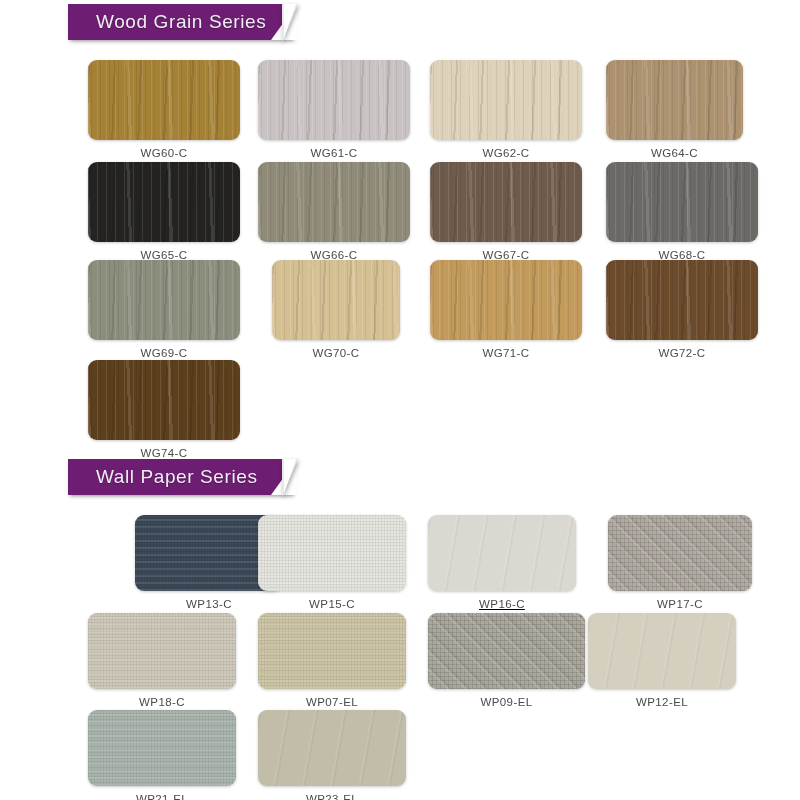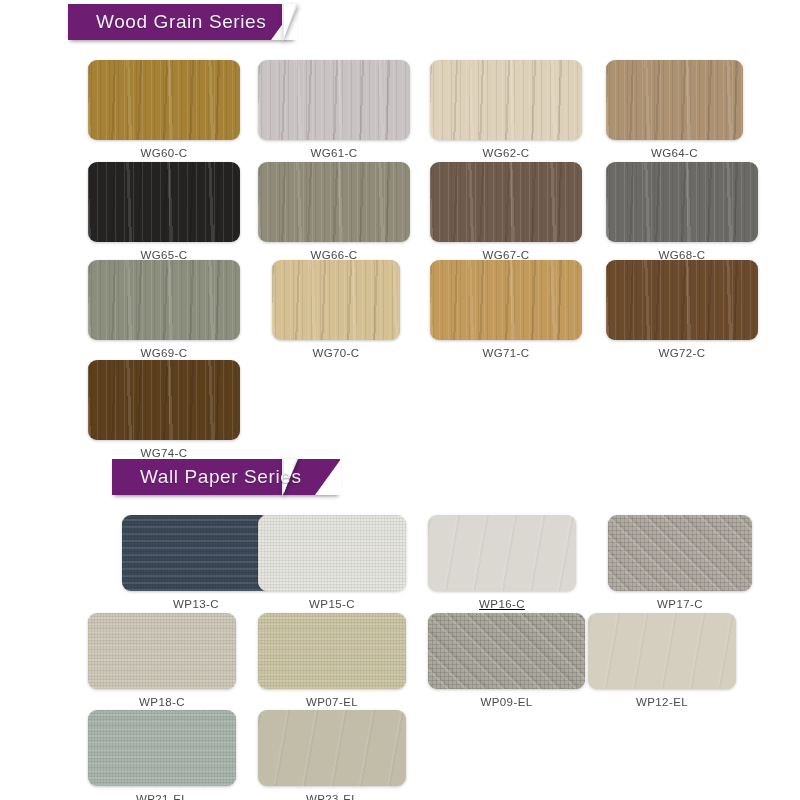--- a/index.html
+++ b/index.html
@@ -206,29 +206,29 @@
       </div>
       <div class="swatch" style="left: 606px; top: 260px; width: 152px;">
         <div class="chip grain" style="height: 80px; background: rgb(108, 74, 44);"></div>
         <div class="swatch-label" style="color: rgb(74, 74, 74);">WG72-C</div>
       </div>
       <div class="swatch" style="left: 88px; top: 360px; width: 152px;">
         <div class="chip grain" style="height: 80px; background: rgb(92, 63, 29);"></div>
         <div class="swatch-label" style="color: rgb(74, 74, 74);">WG74-C</div>
       </div>
       <div class="banner" style="left: 68px; top: 459px;">
-        <div class="banner-body" style="background: rgb(109, 30, 114); width: 228px; margin-left: 44px;">
+        <div class="banner-body" style="background: rgb(109, 30, 114); width: 228px;">
           <span class="banner-title" style="color: rgb(242, 238, 245);">Wall Paper Series</span>
         </div>
         <div class="banner-fold" style="left: 214px;">
           <span class="fold-a"></span>
           <span class="fold-b"></span>
         </div>
       </div>
-      <div class="swatch" style="left: 75px; top: 515px; width: 148px; padding-left: 47px;">
+      <div class="swatch" style="left: 88px; top: 515px; width: 148px; padding-left: 47px;">
         <div class="chip weave" style="height: 76px; background: rgb(59, 72, 87);"></div>
         <div class="swatch-label" style="color: rgb(74, 74, 74);">WP13-C</div>
       </div>
       <div class="swatch" style="left: 258px; top: 515px; width: 148px;">
         <div class="chip weave" style="height: 76px; background: rgb(228, 227, 221);"></div>
         <div class="swatch-label" style="color: rgb(74, 74, 74);">WP15-C</div>
       </div>
       <div class="swatch" style="left: 428px; top: 515px; width: 148px; text-decoration: underline;">
         <div class="chip plain" style="height: 76px; background: rgb(219, 216, 210);"></div>
         <div class="swatch-label" style="color: rgb(74, 74, 74);">WP16-C</div>

